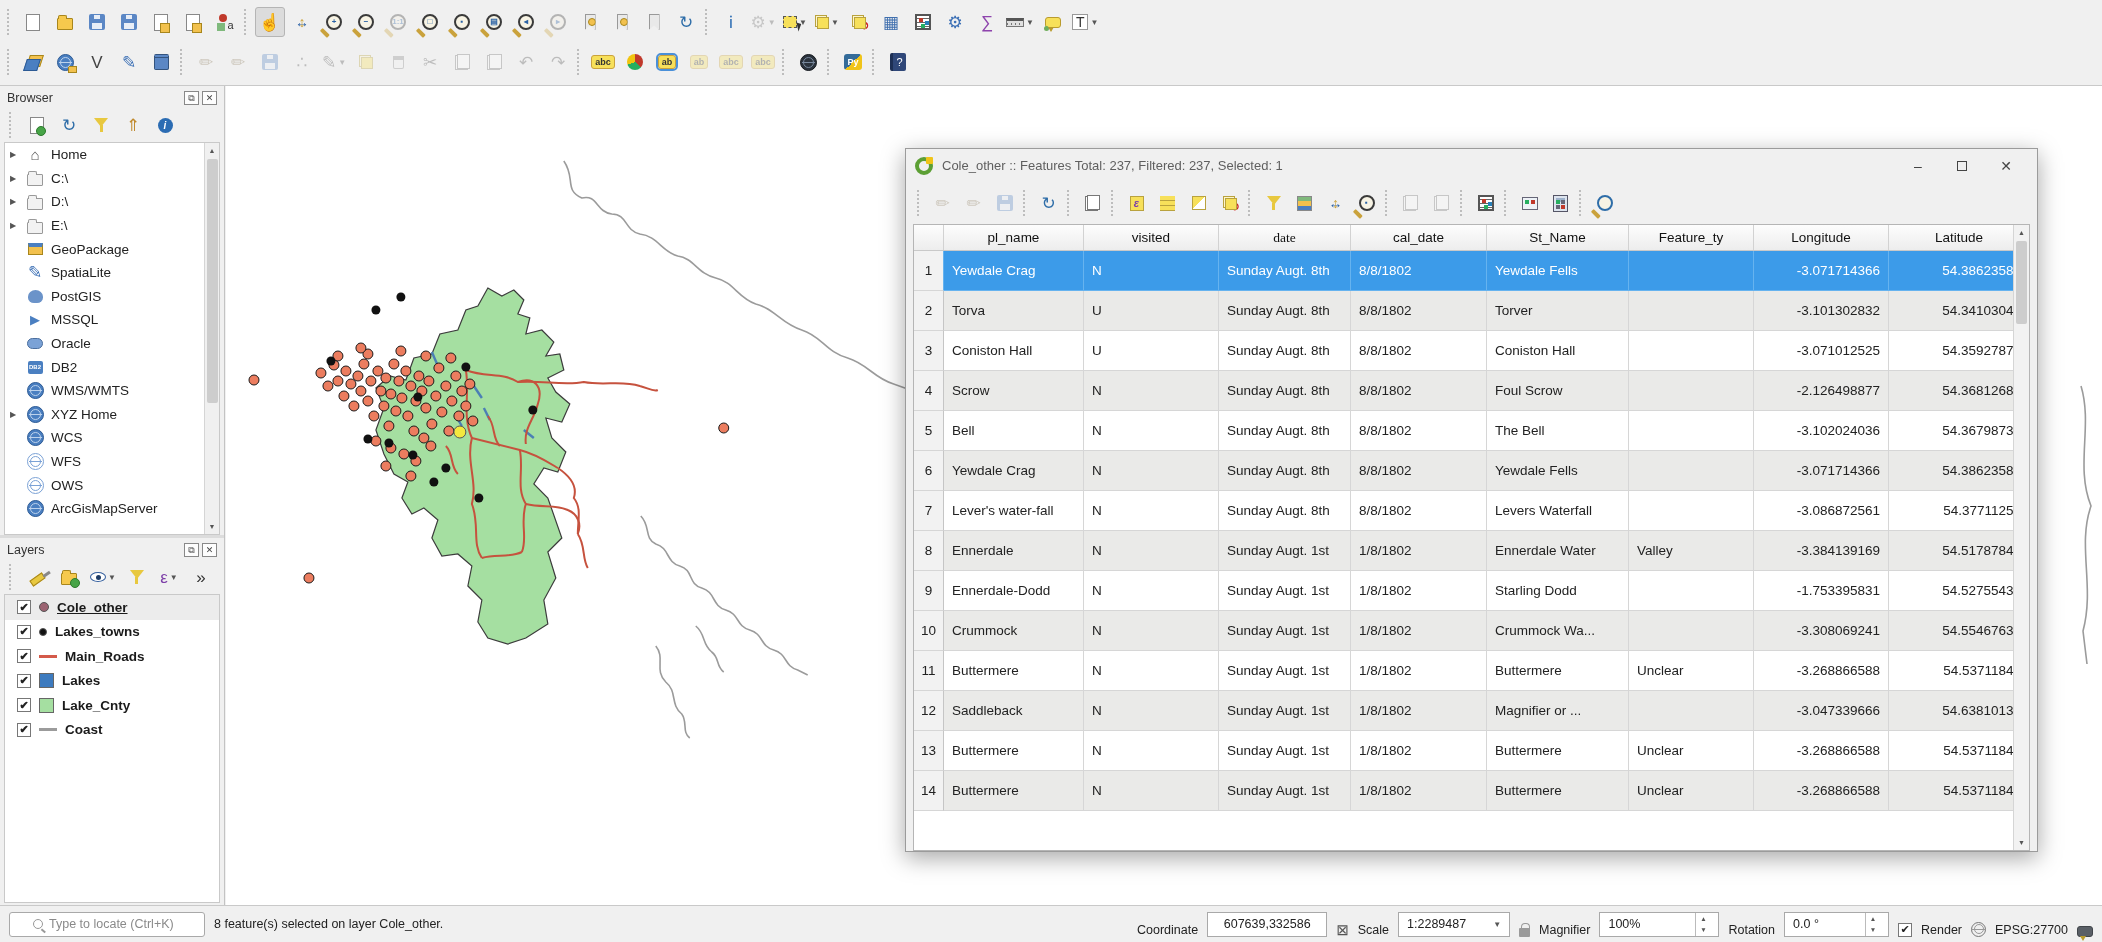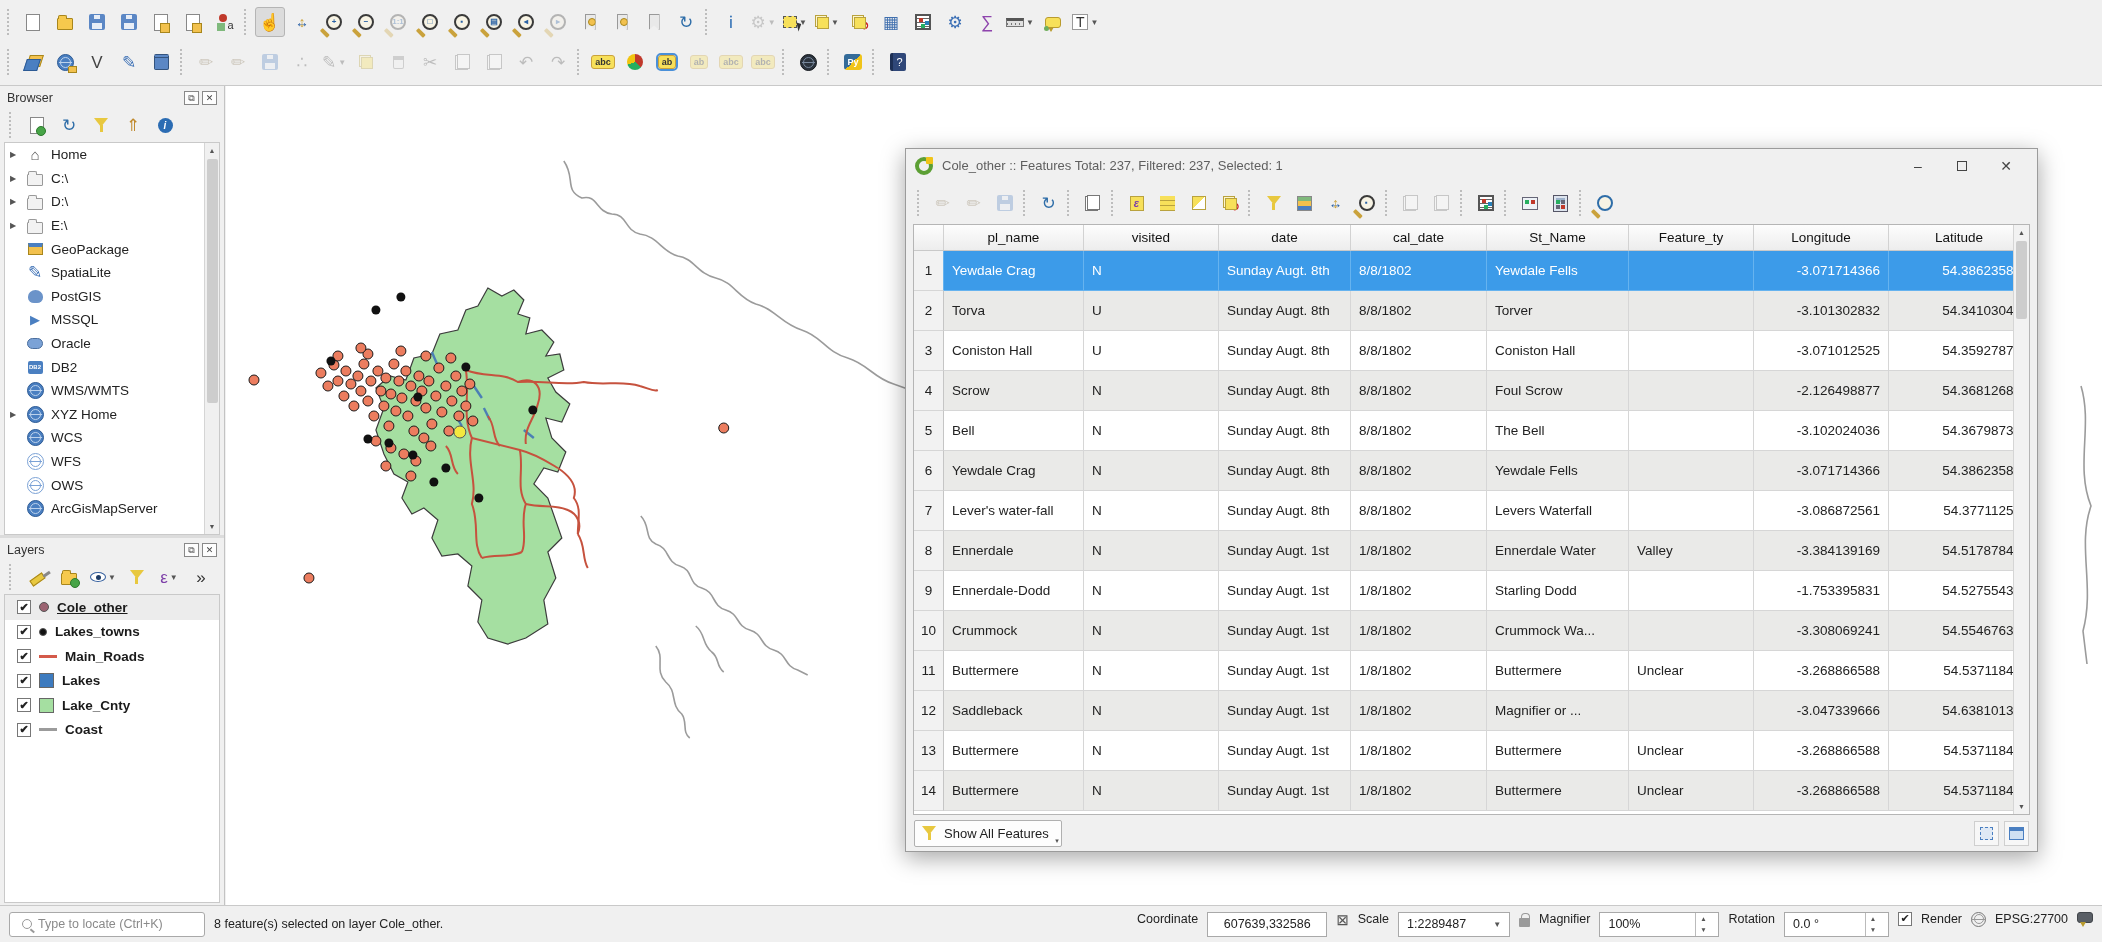--- a/index.html
+++ b/index.html
@@ -148,33 +148,33 @@
 .dfoot{height:36px;display:flex;align-items:center;padding:3px 8px;gap:6px;flex:none}
 .filterbtn{display:flex;align-items:center;gap:7px;border:1px solid #b0b0b0;background:#fdfdfd;height:27px;padding:0 12px 0 6px;border-radius:2px;position:relative;font-size:13px}
 .filterbtn .mini{position:absolute;right:2px;bottom:1px;font-size:7px;color:#555}
 .dfootright{margin-left:auto;display:flex;gap:5px}
 .sqbtn{width:25px;height:25px;border:1px solid #cfcfcf;background:#f7f7f7;display:flex;align-items:center;justify-content:center}
 .idock{width:13px;height:13px;border:1px dashed #4a7fc1;background:#dfe9f5}
 .iform{width:15px;height:13px;background:#cfe0f2;border:1px solid #4a7fc1;border-top:4px solid #4a7fc1}
 
 
 .status{position:absolute;left:0;right:0;bottom:0;height:37px;background:#f0f0f0;border-top:1px solid #c9c9c9;display:flex;align-items:center;padding:0 9px;gap:9px;font-size:12.5px;color:#222}
-.locate{width:196px;height:25px;border:1px solid #a9a9a9;border-radius:3px;background:#fff;display:flex;align-items:center;padding:0 12px;gap:6px;color:#8a8a8a;flex:none}
+.locate{width:196px;height:25px;border:1px solid #a9a9a9;border-radius:3px;background:#fff;display:flex;align-items:center;padding:0 23px;gap:6px;color:#8a8a8a;flex:none}
 .minimag{width:10px;height:10px;border:1.5px solid #999;border-radius:50%;position:relative;flex:none}
 .minimag::after{content:"";position:absolute;right:-4px;bottom:-3px;width:5px;height:1.5px;background:#999;transform:rotate(40deg)}
 .sinput{height:25px;border:1px solid #a9a9a9;background:#fff;display:flex;align-items:center;padding:0 8px}
 .spin{display:flex;flex-direction:column;width:15px;height:23px;border-left:1px solid #bbb;margin-left:auto}
 .spin span{flex:1;font-size:6.5px;color:#555;display:flex;align-items:center;justify-content:center}
 .combo{width:112px;justify-content:space-between}
 .ilock{width:11px;height:9px;background:#9a9a9a;border-radius:1px;position:relative;margin-top:6px;flex:none}
 .ilock::before{content:"";position:absolute;top:-5px;left:1.5px;width:7px;height:5px;border:1.5px solid #9a9a9a;border-bottom:none;border-radius:4px 4px 0 0}
 .gray-globe{width:15px;height:15px;border-radius:50%;border:1.5px solid #777;position:relative;flex:none}
 .gray-globe::after{content:"";position:absolute;inset:1.5px;border-radius:50%;border:1px solid #999}
 .gray-globe::before{content:"";position:absolute;left:0;right:0;top:6px;height:1px;background:#999}
-.statR{margin-left:auto;display:flex;align-items:flex-start;gap:9px}
+.statR{margin-left:auto;display:flex;align-items:flex-end;gap:9px}
 </style>
 </head>
 <body>
 
 <div class="toolbars">
   <div class="tbrow" id="tb1">
       <span class="handle"></span>
       <span class="tbtn">
         <span class="ipage"></span>
       </span>
@@ -813,21 +813,21 @@
         <span class="imag blue">
           <span class="sub"></span>
         </span>
       </span>
     </div>
   <div class="ttable">
     <div class="thead" id="thead">
         <span class="th" style="width: 30px; flex: 0 0 auto;"></span>
         <span class="th" style="width: 140px; flex: 0 0 auto;">pl_name</span>
         <span class="th" style="width: 135px; flex: 0 0 auto;">visited</span>
-        <span class="th" style="width: 132px; flex: 0 0 auto;">date</span>
+        <span class="th" style="width: 132px; flex: 0 0 auto; font-family: Liberation Serif, serif;">date</span>
         <span class="th" style="width: 136px; flex: 0 0 auto;">cal_date</span>
         <span class="th" style="width: 142px; flex: 0 0 auto;">St_Name</span>
         <span class="th" style="width: 125px; flex: 0 0 auto; text-align: right;">Feature_ty</span>
         <span class="th" style="width: 135px; flex: 0 0 auto;">Longitude</span>
         <span class="th" style="width: 141px; flex: 0 0 auto;">Latitude</span>
       </div>
     <div class="tbody" id="tbody">
         <div class="tr selrow">
           <span class="td rowid" style="width: 30px; flex: 0 0 auto;">1</span>
           <span class="td" style="width: 140px; flex: 0 0 auto;">Yewdale Crag</span>
@@ -983,35 +983,20 @@
           <span class="td num" style="width: 141px; flex: 0 0 auto;">54.53711843</span>
         </div>
       </div>
     <div class="tvscroll">
       <span class="sarr">▲</span>
       <span class="strack">
           <span class="sthumb" style="height:14%"></span>
         </span>
       <span class="sarr">▼</span>
     </div>
-  </div>
-  <div class="dfoot">
-    <span class="filterbtn">
-      <span class="funnel"></span>
-      <span>Show All Features</span>
-      <span class="mini">▾</span>
-    </span>
-    <span class="dfootright">
-      <span class="sqbtn">
-          <span class="idock"></span>
-        </span>
-      <span class="sqbtn">
-          <span class="iform"></span>
-        </span>
-    </span>
   </div>
 </div>
 
 <div class="status">
   <span class="locate">
     <span class="minimag"></span>
     <span>Type to locate (Ctrl+K)</span>
   </span>
   <span>8 feature(s) selected on layer Cole_other.</span>
   <span class="statR">

